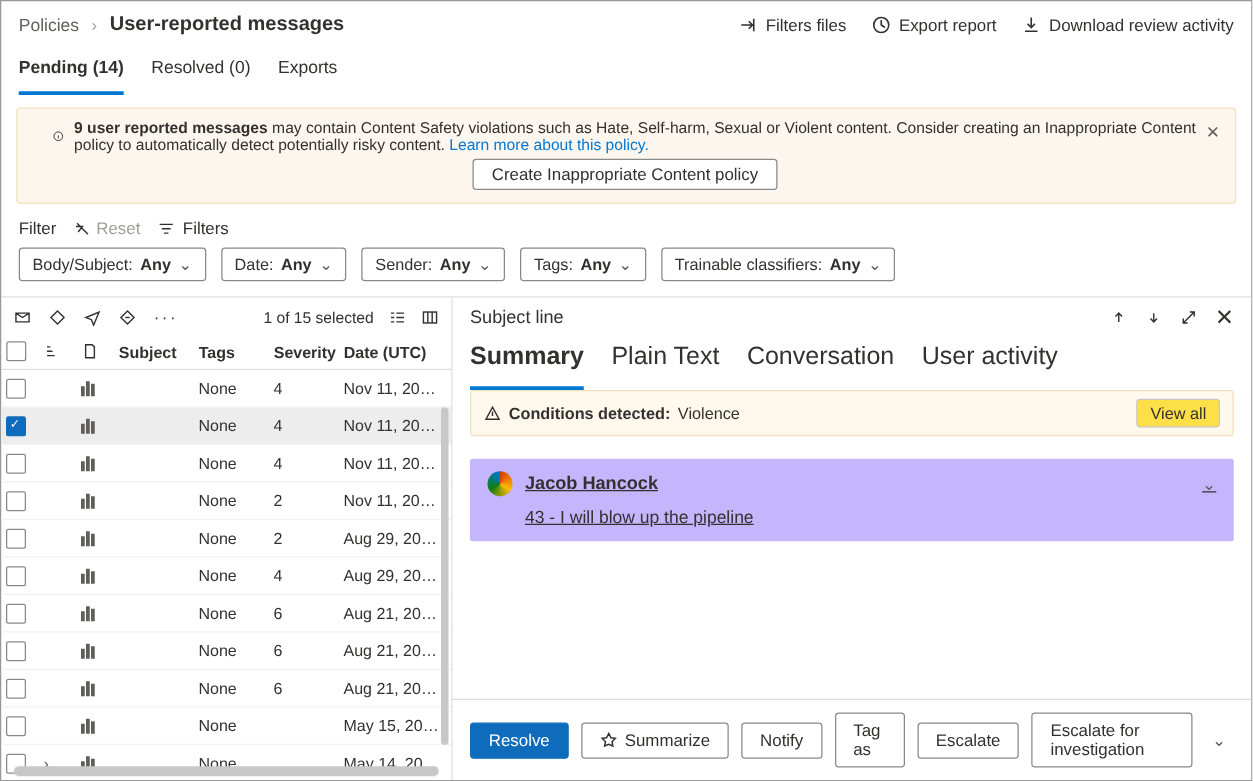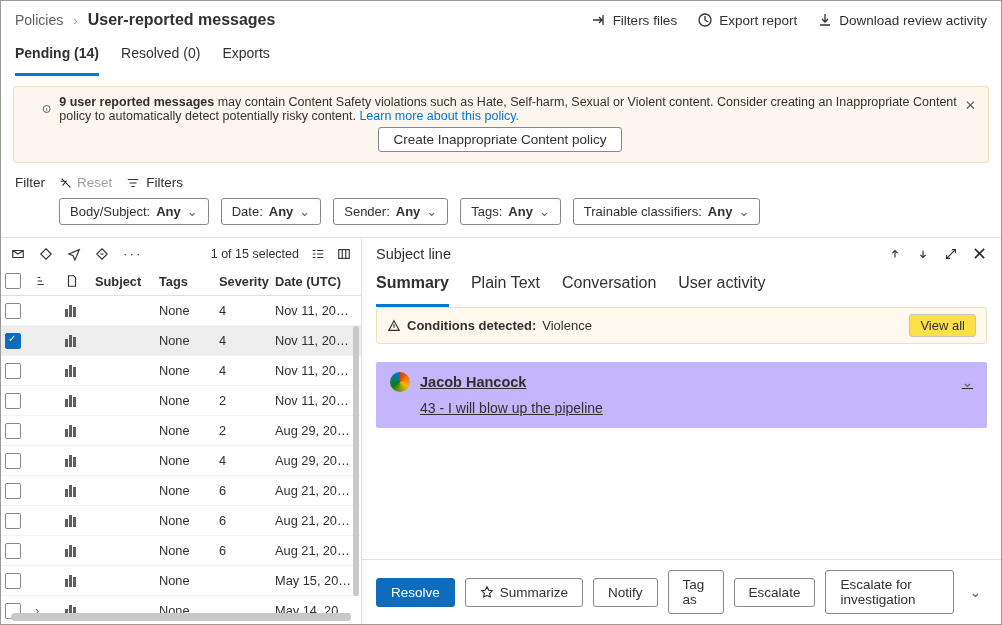--- a/index.html
+++ b/index.html
@@ -27,21 +27,21 @@
   .banner { margin:10px 12px 4px 12px; background:var(--banner-bg); border:1px solid var(--banner-border); border-radius:3px; padding:8px 30px 10px 28px; position:relative; display:flex; flex-direction:column; align-items:center; text-align:left;}
   .banner-line1 { width:100%; display:flex; align-items:center; gap:8px; font-size:12.5px; }
   .banner-line1 .b-strong { font-weight:600; }
   .banner-link { color:var(--accent); cursor:pointer; }
   .banner-close { position:absolute; top:10px; right:12px; cursor:pointer; color:#605e5c;}
   .banner-btn { margin-top:4px; display:inline-block; padding:4px 14px; border:1px solid #8a8886; border-radius:3px; background:#fff; cursor:pointer; font-size:13.5px;}
   .filter-row { display:flex; align-items:center; gap:14px; padding:8px 14px; }
   .filter-row .filter-label { font-weight:400; color:#323130;}
   .filter-row .reset { color:#a19f9d; display:flex; align-items:center; gap:4px;}
   .filter-row .filters { display:flex; align-items:center; gap:6px; cursor:pointer;}
-  .pill-row { display:flex; gap:12px; padding:0 24px 12px 14px;margin-left:44px;}
+  .pill-row { display:flex; gap:12px; padding:0 24px 12px 14px;}
   .pill { border:1px solid #8a8886; border-radius:3px; padding:5px 10px; display:flex; align-items:center; gap:6px; font-size:13px; cursor:pointer;}
   .pill .bold { font-weight:600;}
   .split { flex:1; display:flex; border-top:1px solid var(--border); min-height:0;}
   
   .left { width:360px; border-right:1px solid var(--border); display:flex; flex-direction:column; min-height:0; position:relative;}
   .left-toolbar { display:flex; align-items:center; justify-content:space-between; padding:8px 10px 8px 10px; }
   .left-icons { display:flex; gap:14px; align-items:center; color:#323130;}
   .left-right  { display:flex; gap:12px; align-items:center; font-size:12.5px;}
   .thead, .trow { display:grid; grid-template-columns: 30px 30px 30px 64px 60px 56px 90px; font-size:12.8px; }
   .thead { padding:4px 0 6px 0; border-bottom:1px solid var(--border); font-weight:600;}
@@ -58,21 +58,21 @@
   .teams-ic span:nth-child(2){height:12px;}
   .teams-ic span:nth-child(3){height:10px; align-self:flex-end;}
   .left .vtrack { position:absolute; right:2px; top:30px; bottom:4px; width:6px; }
   .left .vthumb { position:absolute; top:0; width:6px; height:270px; background:#c8c8c8; border-radius:3px;}
   
   .right { flex:1; display:flex; flex-direction:column; min-height:0;}
   .r-head { display:flex; align-items:center; justify-content:space-between; padding:8px 14px;}
   .r-head .title { font-size:14.5px;}
   .r-head .iconset { display:flex; gap:14px; color:#323130;}
   .r-tabs { display:flex; gap:22px; padding:0 14px;}
-  .r-tabs .tab { padding:4px 0 12px 0; cursor:pointer; font-size:16px;}
+  .r-tabs .tab { padding:4px 0 12px 0; cursor:pointer; font-size:20px;}
   .r-tabs .tab.active { border-bottom:3px solid var(--accent); font-weight:600;}
   .cond { margin:0 14px; border:1px solid #f0e0bc; background:#fff8ed; display:flex; align-items:center; padding:6px 10px; border-radius:3px; gap:6px; font-size:13px;}
   .cond .label { font-weight:600;}
   .cond .view-btn { margin-left:auto; border:1px solid #c8c6c4; padding:3px 10px; border-radius:3px; cursor:pointer; background:#fde047;text-align:right;}
   .msg-card { margin:18px 14px; background:#c4b5fd; padding:10px 14px; border-radius:2px;text-decoration:underline;}
   .msg-head { display:flex; align-items:center; gap:10px; position:relative;}
   .avatar { width:20px; height:20px; border-radius:50%; background: conic-gradient(#d83b01,#ffb900,#107c10,#0078d4); }
   .sender { font-weight:600; font-size:14.5px;}
   .msg-body { padding:8px 0 2px 30px; font-size:14px;}
   .msg-chev { margin-left:auto; color:#605e5c;}

